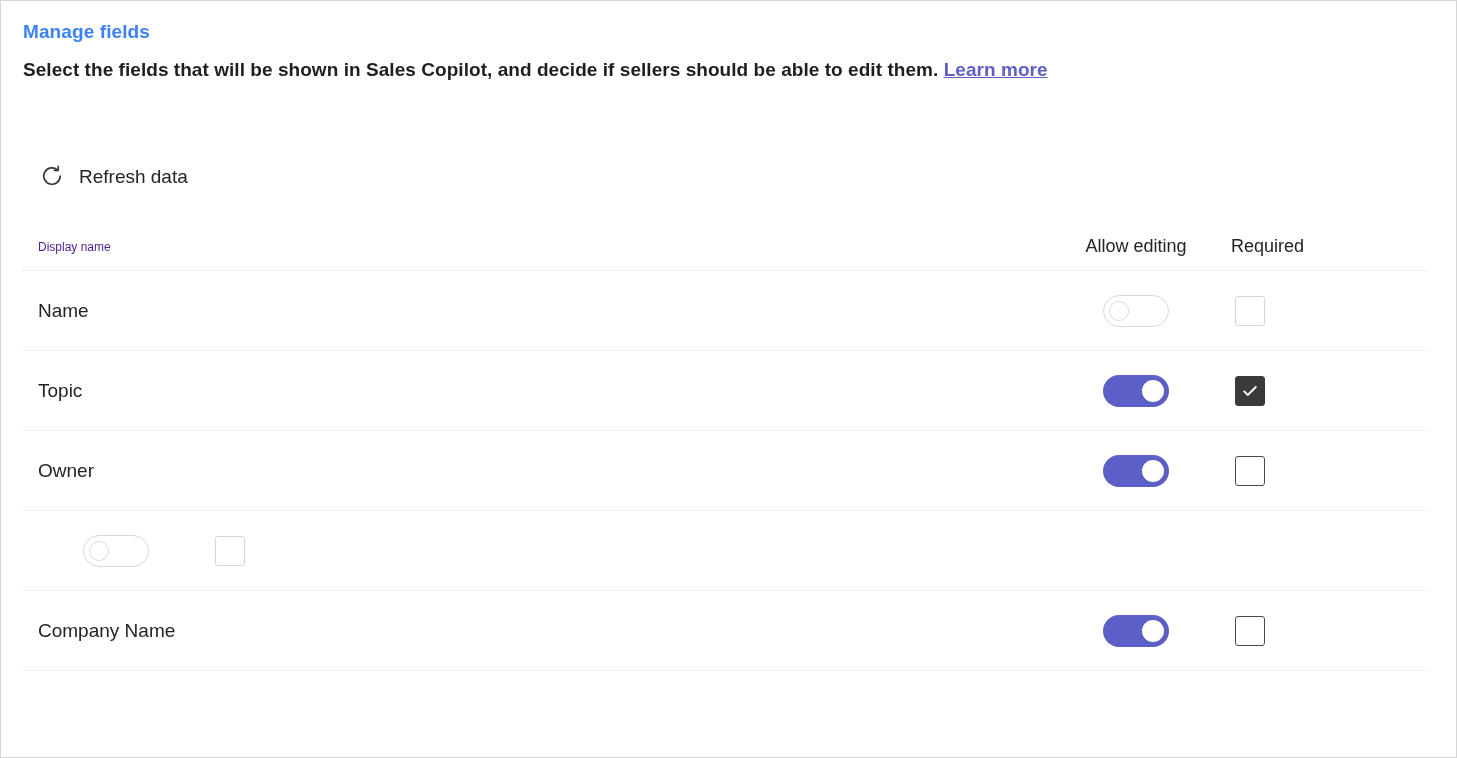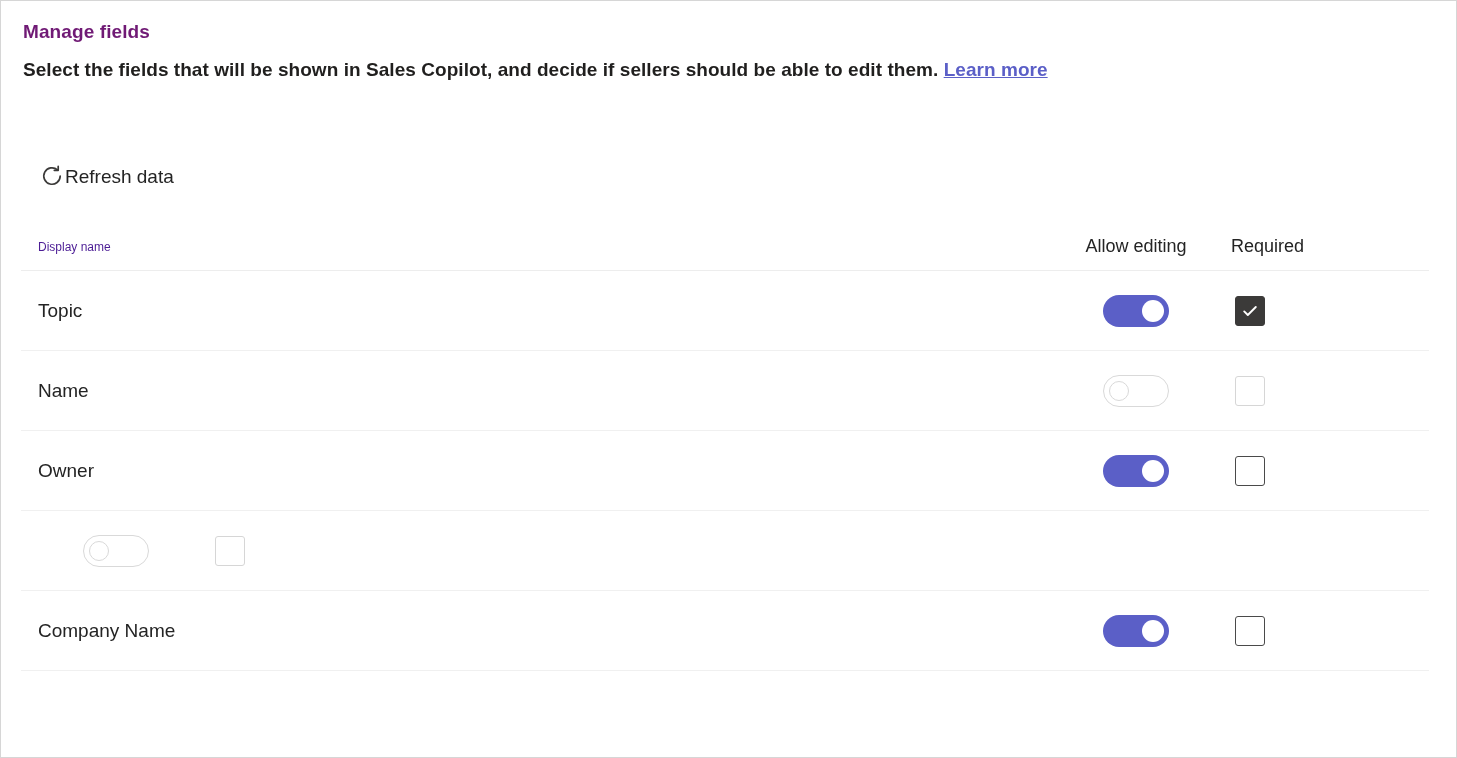--- a/index.html
+++ b/index.html
@@ -21,21 +21,21 @@
     overflow: hidden;
   }
 
   
   .page-title {
     position: absolute;
     left: 22px;
     top: 20px;
     font-size: 19px;
     font-weight: bold;
-    color: #701a75;
+    color: #3b82f6;
     letter-spacing: 0.1px;
   }
 
   .page-subtitle {
     position: absolute;
     left: 22px;
     top: 58px;
     font-size: 19px;
     font-weight: bold;
     color: #201f1e;
@@ -56,20 +56,21 @@
     top: 144px;
     height: 62px;
     display: flex;
     align-items: center;
     gap: 0px;
   }
 
   .cmd-btn {
     display: flex;
     align-items: center;
+    gap: 14px;
     height: 60px;
     padding: 0 16px;
     background: transparent;
     border: none;
     cursor: pointer;
     font-size: 19px;
     color: #242424;
     font-family: "Liberation Sans", sans-serif;
     white-space: nowrap;
   }
@@ -222,74 +223,74 @@
   <div class="table">
 
     <div class="t-head">
       <div class="c-name">Display name</div>
       <div class="c-edit">Allow editing</div>
       <div class="c-req">Required</div>
     </div>
 
     <div id="rows-container">
         <div class="t-row">
+          <div class="c-name">Name</div>
+          <div class="c-edit">
+            <div class="toggle off">
+              <span class="knob"></span>
+            </div>
+          </div>
+          <div class="c-req">
+            <div class="checkbox unchecked dim"></div>
+          </div>
+        </div>
+        <div class="t-row">
           <div class="c-name">Topic</div>
           <div class="c-edit">
             <div class="toggle on">
               <span class="knob"></span>
             </div>
           </div>
           <div class="c-req">
             <div class="checkbox checked">
               <svg class="check-glyph" width="18" height="18" viewBox="0 0 18 18" fill="none">
                 <path d="M3.2 9.4l3.6 3.6L14.8 5" stroke="#ffffff" stroke-width="1.9" stroke-linecap="round" stroke-linejoin="round" fill="none"></path>
               </svg>
             </div>
           </div>
         </div>
         <div class="t-row">
-          <div class="c-name">Name</div>
+          <div class="c-name">Owner</div>
+          <div class="c-edit">
+            <div class="toggle on">
+              <span class="knob"></span>
+            </div>
+          </div>
+          <div class="c-req">
+            <div class="checkbox unchecked"></div>
+          </div>
+        </div>
+        <div class="t-row">
           <div class="c-edit">
             <div class="toggle off">
               <span class="knob"></span>
             </div>
           </div>
           <div class="c-req">
             <div class="checkbox unchecked dim"></div>
           </div>
         </div>
         <div class="t-row">
-          <div class="c-name">Owner</div>
+          <div class="c-name">Company Name</div>
           <div class="c-edit">
             <div class="toggle on">
               <span class="knob"></span>
             </div>
           </div>
           <div class="c-req">
             <div class="checkbox unchecked"></div>
           </div>
         </div>
-        <div class="t-row">
-          <div class="c-edit">
-            <div class="toggle off">
-              <span class="knob"></span>
-            </div>
-          </div>
-          <div class="c-req">
-            <div class="checkbox unchecked dim"></div>
-          </div>
-        </div>
-        <div class="t-row">
-          <div class="c-name">Company Name</div>
-          <div class="c-edit">
-            <div class="toggle on">
-              <span class="knob"></span>
-            </div>
-          </div>
-          <div class="c-req">
-            <div class="checkbox unchecked"></div>
-          </div>
-        </div>
       </div>
 
   </div>
 
 </div>
 
 </body></html>

